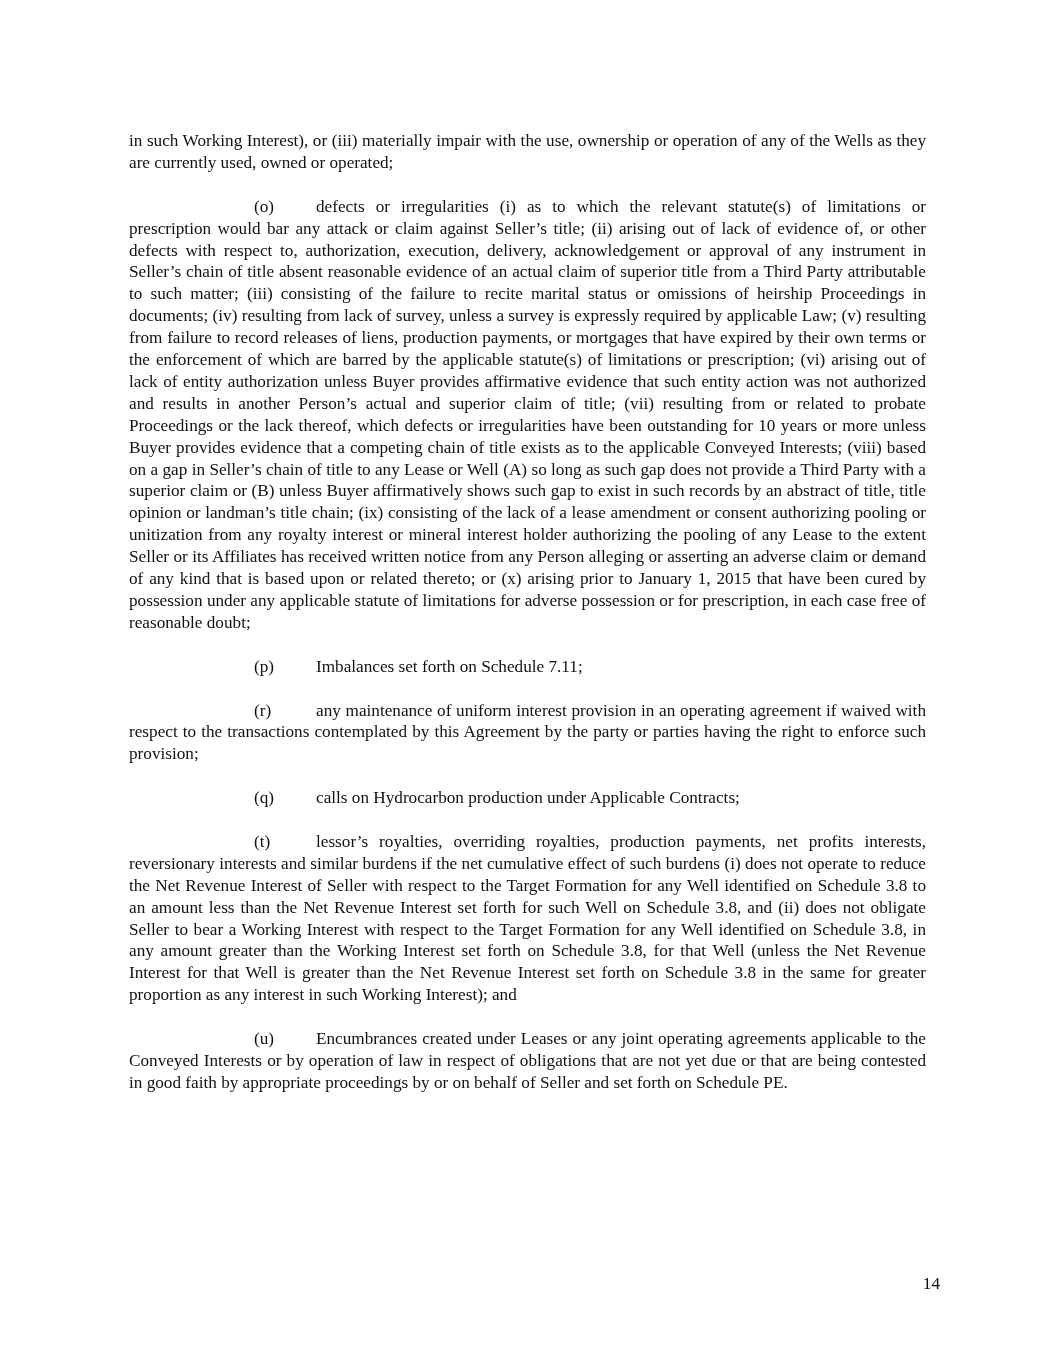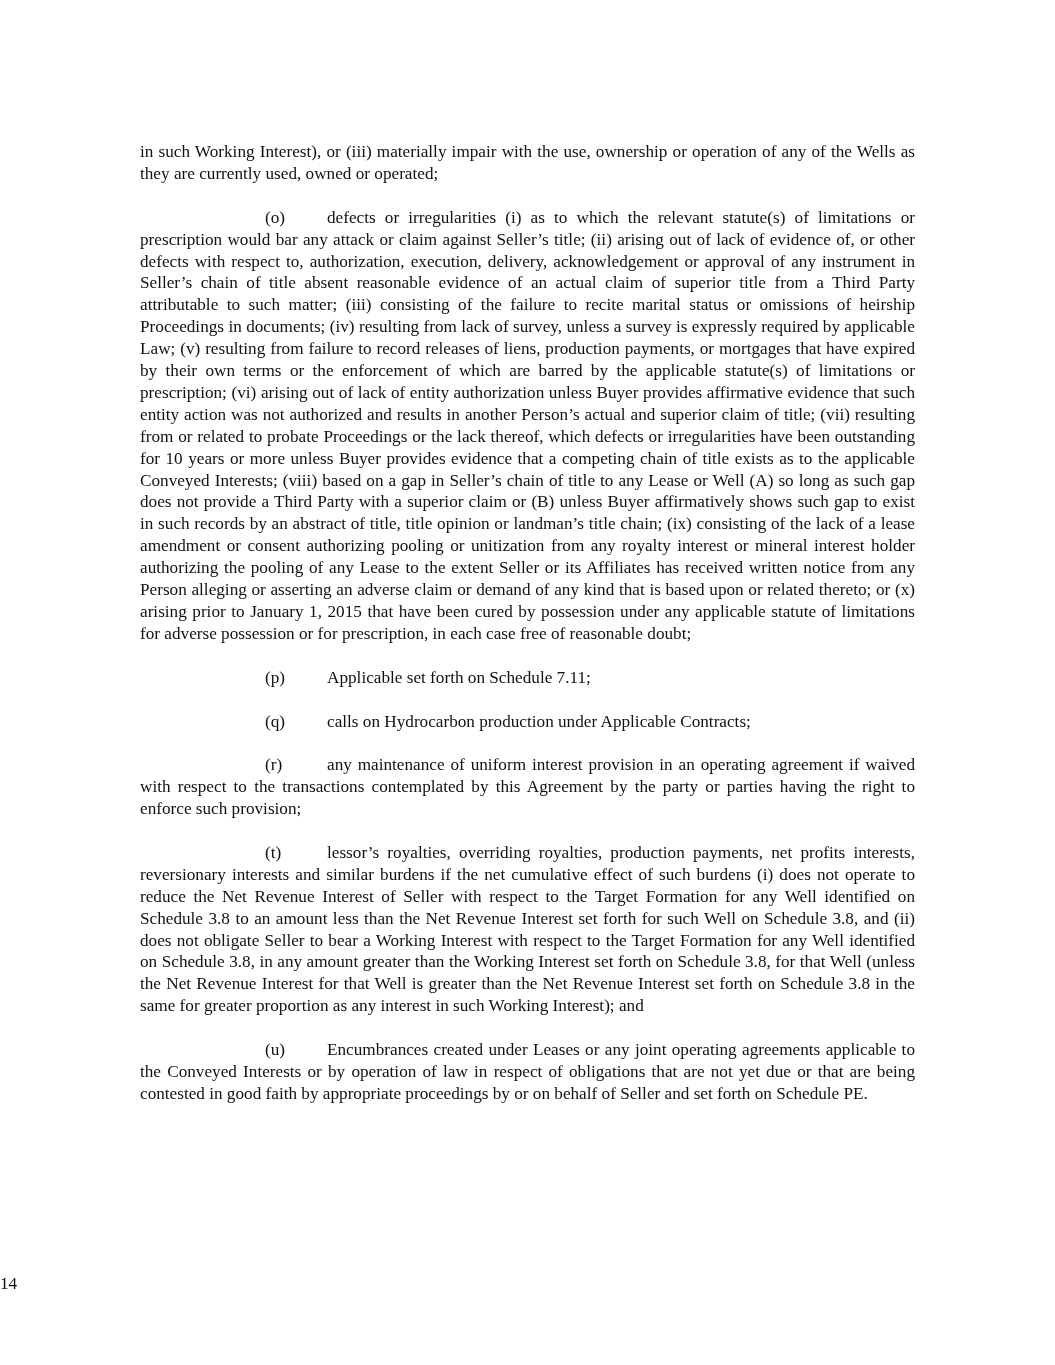--- a/index.html
+++ b/index.html
@@ -2,44 +2,44 @@
 <html><head>
 <meta charset="utf-8">
 <style>
   html, body { margin: 0; padding: 0; background: #ffffff; }
   body { width: 1055px; height: 1365px; position: relative; overflow: hidden; }
   .page {
     position: absolute; left: 124px; top: 125px; width: 807px;
     font-family: "Liberation Serif", serif; font-size: 17.2px; line-height: 21.9px;
     color: #111111; text-align: justify;
   }
-  p { margin: 16px; }
+  p { margin: 5px; }
   .gap { margin-top: 21.9px; }
   .indent { text-indent: 125px; }
   .lbl { display: inline-block; text-indent: 0; width: 62px; }
   .item-short { padding-left: 125px; }
   .u { text-underline-offset: 2px; }
   .pagenum {
-    position: absolute; left: 0; width: 940px; top: 1274px; text-align: left;
+    position: absolute; left: 0; width: 940px; top: 1274px; text-align: right;
     font-family: "Liberation Serif", serif; font-size: 17.2px; color: #111111;
   }
 </style>
 </head>
 <body>
 
 <div class="page">
   <p>in such Working Interest), or (iii) materially impair with the use, ownership or operation of any of the Wells as they are currently used, owned or operated;</p>
 
   <p class="gap indent"><span class="lbl">(o)</span><span>defects or irregularities (i) as to which the relevant statute(s) of limitations or prescription would bar any attack or claim against Seller’s title; (ii) arising out of lack of evidence of, or other defects with respect to, authorization, execution, delivery, acknowledgement or approval of any instrument in Seller’s chain of title absent reasonable evidence of an actual claim of superior title from a Third Party attributable to such matter; (iii) consisting of the failure to recite marital status or omissions of heirship Proceedings in documents; (iv) resulting from lack of survey, unless a survey is expressly required by applicable Law; (v) resulting from failure to record releases of liens, production payments, or mortgages that have expired by their own terms or the enforcement of which are barred by the applicable statute(s) of limitations or prescription; (vi) arising out of lack of entity authorization unless Buyer provides affirmative evidence that such entity action was not authorized and results in another Person’s actual and superior claim of title; (vii) resulting from or related to probate Proceedings or the lack thereof, which defects or irregularities have been outstanding for 10 years or more unless Buyer provides evidence that a competing chain of title exists as to the applicable Conveyed Interests; (viii) based on a gap in Seller’s chain of title to any Lease or Well (A) so long as such gap does not provide a Third Party with a superior claim or (B) unless Buyer affirmatively shows such gap to exist in such records by an abstract of title, title opinion or landman’s title chain; (ix) consisting of the lack of a lease amendment or consent authorizing pooling or unitization from any royalty interest or mineral interest holder authorizing the pooling of any Lease to the extent Seller or its Affiliates has received written notice from any Person alleging or asserting an adverse claim or demand of any kind that is based upon or related thereto; or (x) arising prior to January 1, 2015 that have been cured by possession under any applicable statute of limitations for adverse possession or for prescription, in each case free of reasonable doubt;</span></p>
 
-  <p class="gap item-short"><span class="lbl">(p)</span><span>Applicable set forth on </span><span class="u">Schedule 7.11</span><span>;</span></p>
+  <p class="gap item-short"><span class="lbl">(p)</span><span>Imbalances set forth on </span><span class="u">Schedule 7.11</span><span>;</span></p>
+
+  <p class="gap indent"><span class="lbl">(r)</span><span>any maintenance of uniform interest provision in an operating agreement if waived with respect to the transactions contemplated by this Agreement by the party or parties having the right to enforce such provision;</span></p>
 
   <p class="gap item-short"><span class="lbl">(q)</span><span>calls on Hydrocarbon production under Applicable Contracts;</span></p>
-
-  <p class="gap indent"><span class="lbl">(r)</span><span>any maintenance of uniform interest provision in an operating agreement if waived with respect to the transactions contemplated by this Agreement by the party or parties having the right to enforce such provision;</span></p>
 
 
   <p class="gap indent"><span class="lbl">(t)</span><span>lessor’s royalties, overriding royalties, production payments, net profits interests, reversionary interests and similar burdens if the net cumulative effect of such burdens (i) does not operate to reduce the Net Revenue Interest of Seller with respect to the Target Formation for any Well identified on </span><span class="u">Schedule 3.8</span><span> to an amount less than the Net Revenue Interest set forth for such Well on </span><span class="u">Schedule 3.8</span><span>, and (ii) does not obligate Seller to bear a Working Interest with respect to the Target Formation for any Well identified on </span><span class="u">Schedule 3.8</span><span>, in any amount greater than the Working Interest set forth on </span><span class="u">Schedule 3.8</span><span>, for that Well (unless the Net Revenue Interest for that Well is greater than the Net Revenue Interest set forth on </span><span class="u">Schedule 3.8</span><span> in the same for greater proportion as any interest in such Working Interest); and</span></p>
 
   <p class="gap indent"><span class="lbl">(u)</span><span>Encumbrances created under Leases or any joint operating agreements applicable to the Conveyed Interests or by operation of law in respect of obligations that are not yet due or that are being contested in good faith by appropriate proceedings by or on behalf of Seller and set forth on </span><span class="u">Schedule PE</span><span>.</span></p>
 </div>
 
 <div class="pagenum">14</div>
 
 </body></html>

